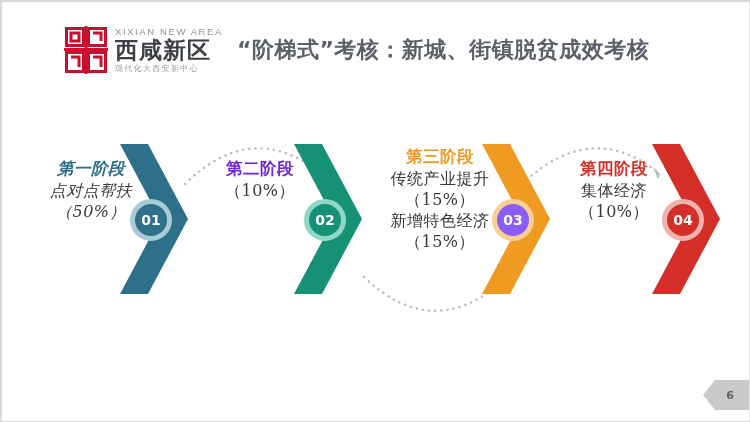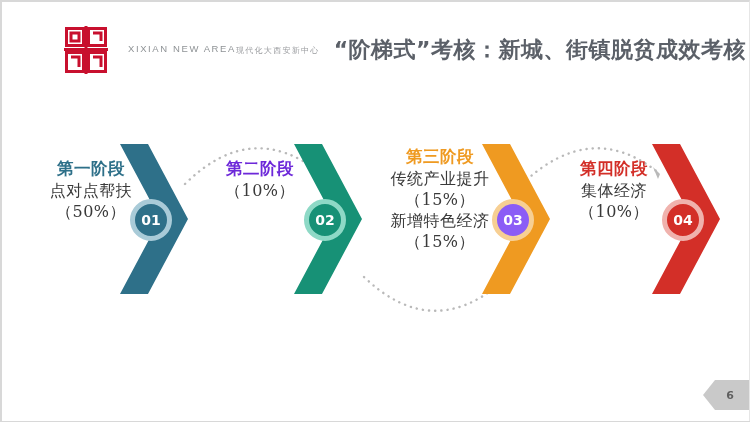--- a/index.html
+++ b/index.html
@@ -26,23 +26,23 @@
     display:flex;
     align-items:center;
   }
   .logo-mark{
     width:44px;height:48px;
     position:relative;
     flex:0 0 auto;
   }
   .logo-mark svg{display:block;}
   .logo-text{
-    margin-left:20px;
+    margin-left:7px;
     display:flex;
-    flex-direction:row;
+    flex-direction:column;
     justify-content:center;
     flex:0 0 auto;
   }
   .logo-en{
     font-family:"Liberation Sans","DejaVu Sans",sans-serif;
     font-size:9.5px;
     letter-spacing:1.6px;
     color:#8f9396;
     line-height:1;
     margin-bottom:2px;
@@ -124,21 +124,21 @@
     font-size:14px;
     color:#ffffff;
   }
 
   
   #stage-1{left:0;}
   #stage-2{left:178px;}
   #stage-3{left:352px;}
   #stage-4{left:530px;}
 
-  #stage-1 .stage-txt{left:14px;width:150px;}
+  #stage-1 .stage-txt{left:14px;width:150px;font-style:italic;}
   #stage-2 .stage-txt{left:10px;width:140px;}
   #stage-3 .stage-txt{left:6px;width:160px;top:34px;}
   #stage-4 .stage-txt{left:12px;width:140px;}
 
   #stage-1 .chev{left:118px;}
   #stage-2 .chev{left:114px;}
   #stage-3 .chev{left:128px;}
   #stage-4 .chev{left:120px;}
 
   #stage-1 .badge{left:128px;}
@@ -187,20 +187,21 @@
           <rect x="24.5" y="26.5" width="17" height="19"></rect>
           <path d="M29 31 h8 v10"></path>
           <path d="M22 0 v48"></path>
           <path d="M0 23.5 h44"></path>
         </g>
       </svg>
     </div>
 
     <div class="logo-text">
       <div class="logo-en">XIXIAN NEW AREA</div>
+      <div class="logo-cn">西咸新区</div>
       <div class="logo-sub">现代化大西安新中心</div>
     </div>
 
     <div class="title">“阶梯式”考核：新城、街镇脱贫成效考核</div>
   </div>
 
   <div class="diagram">
 
     <svg class="arcs" viewBox="0 0 750 215">
       <g fill="none" stroke="#b9b9b9" stroke-width="2.4" stroke-linecap="round" stroke-dasharray="0.2 6">

